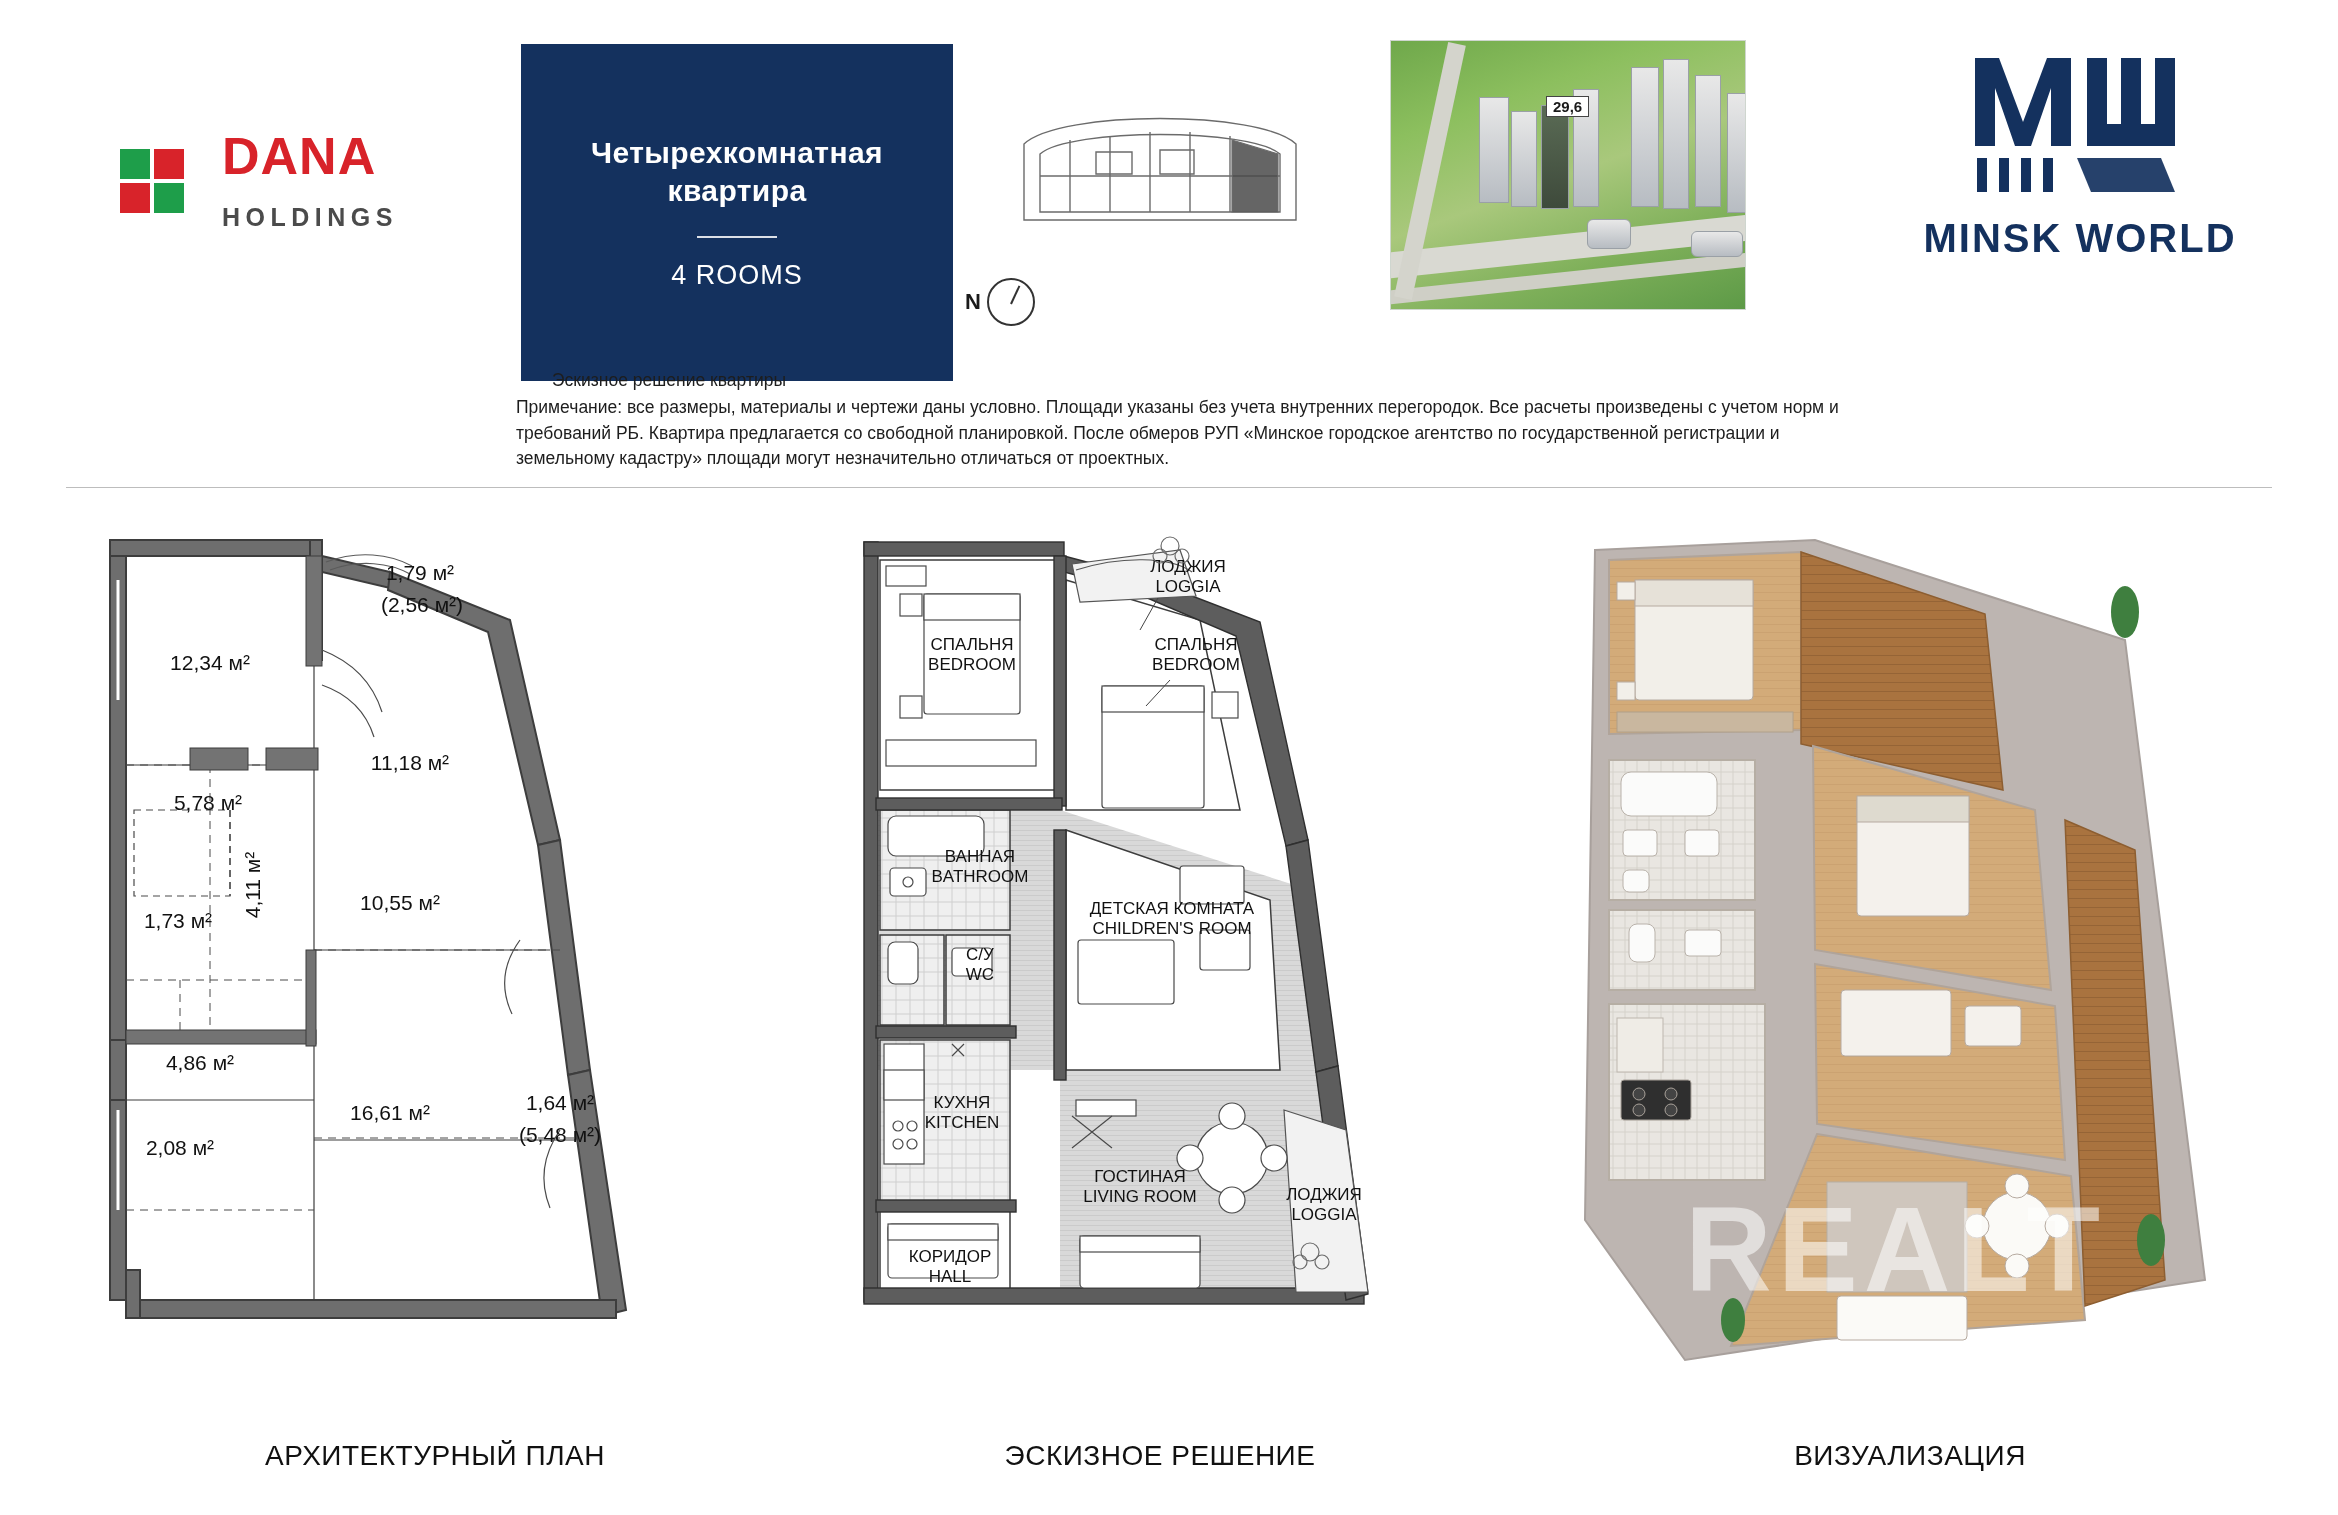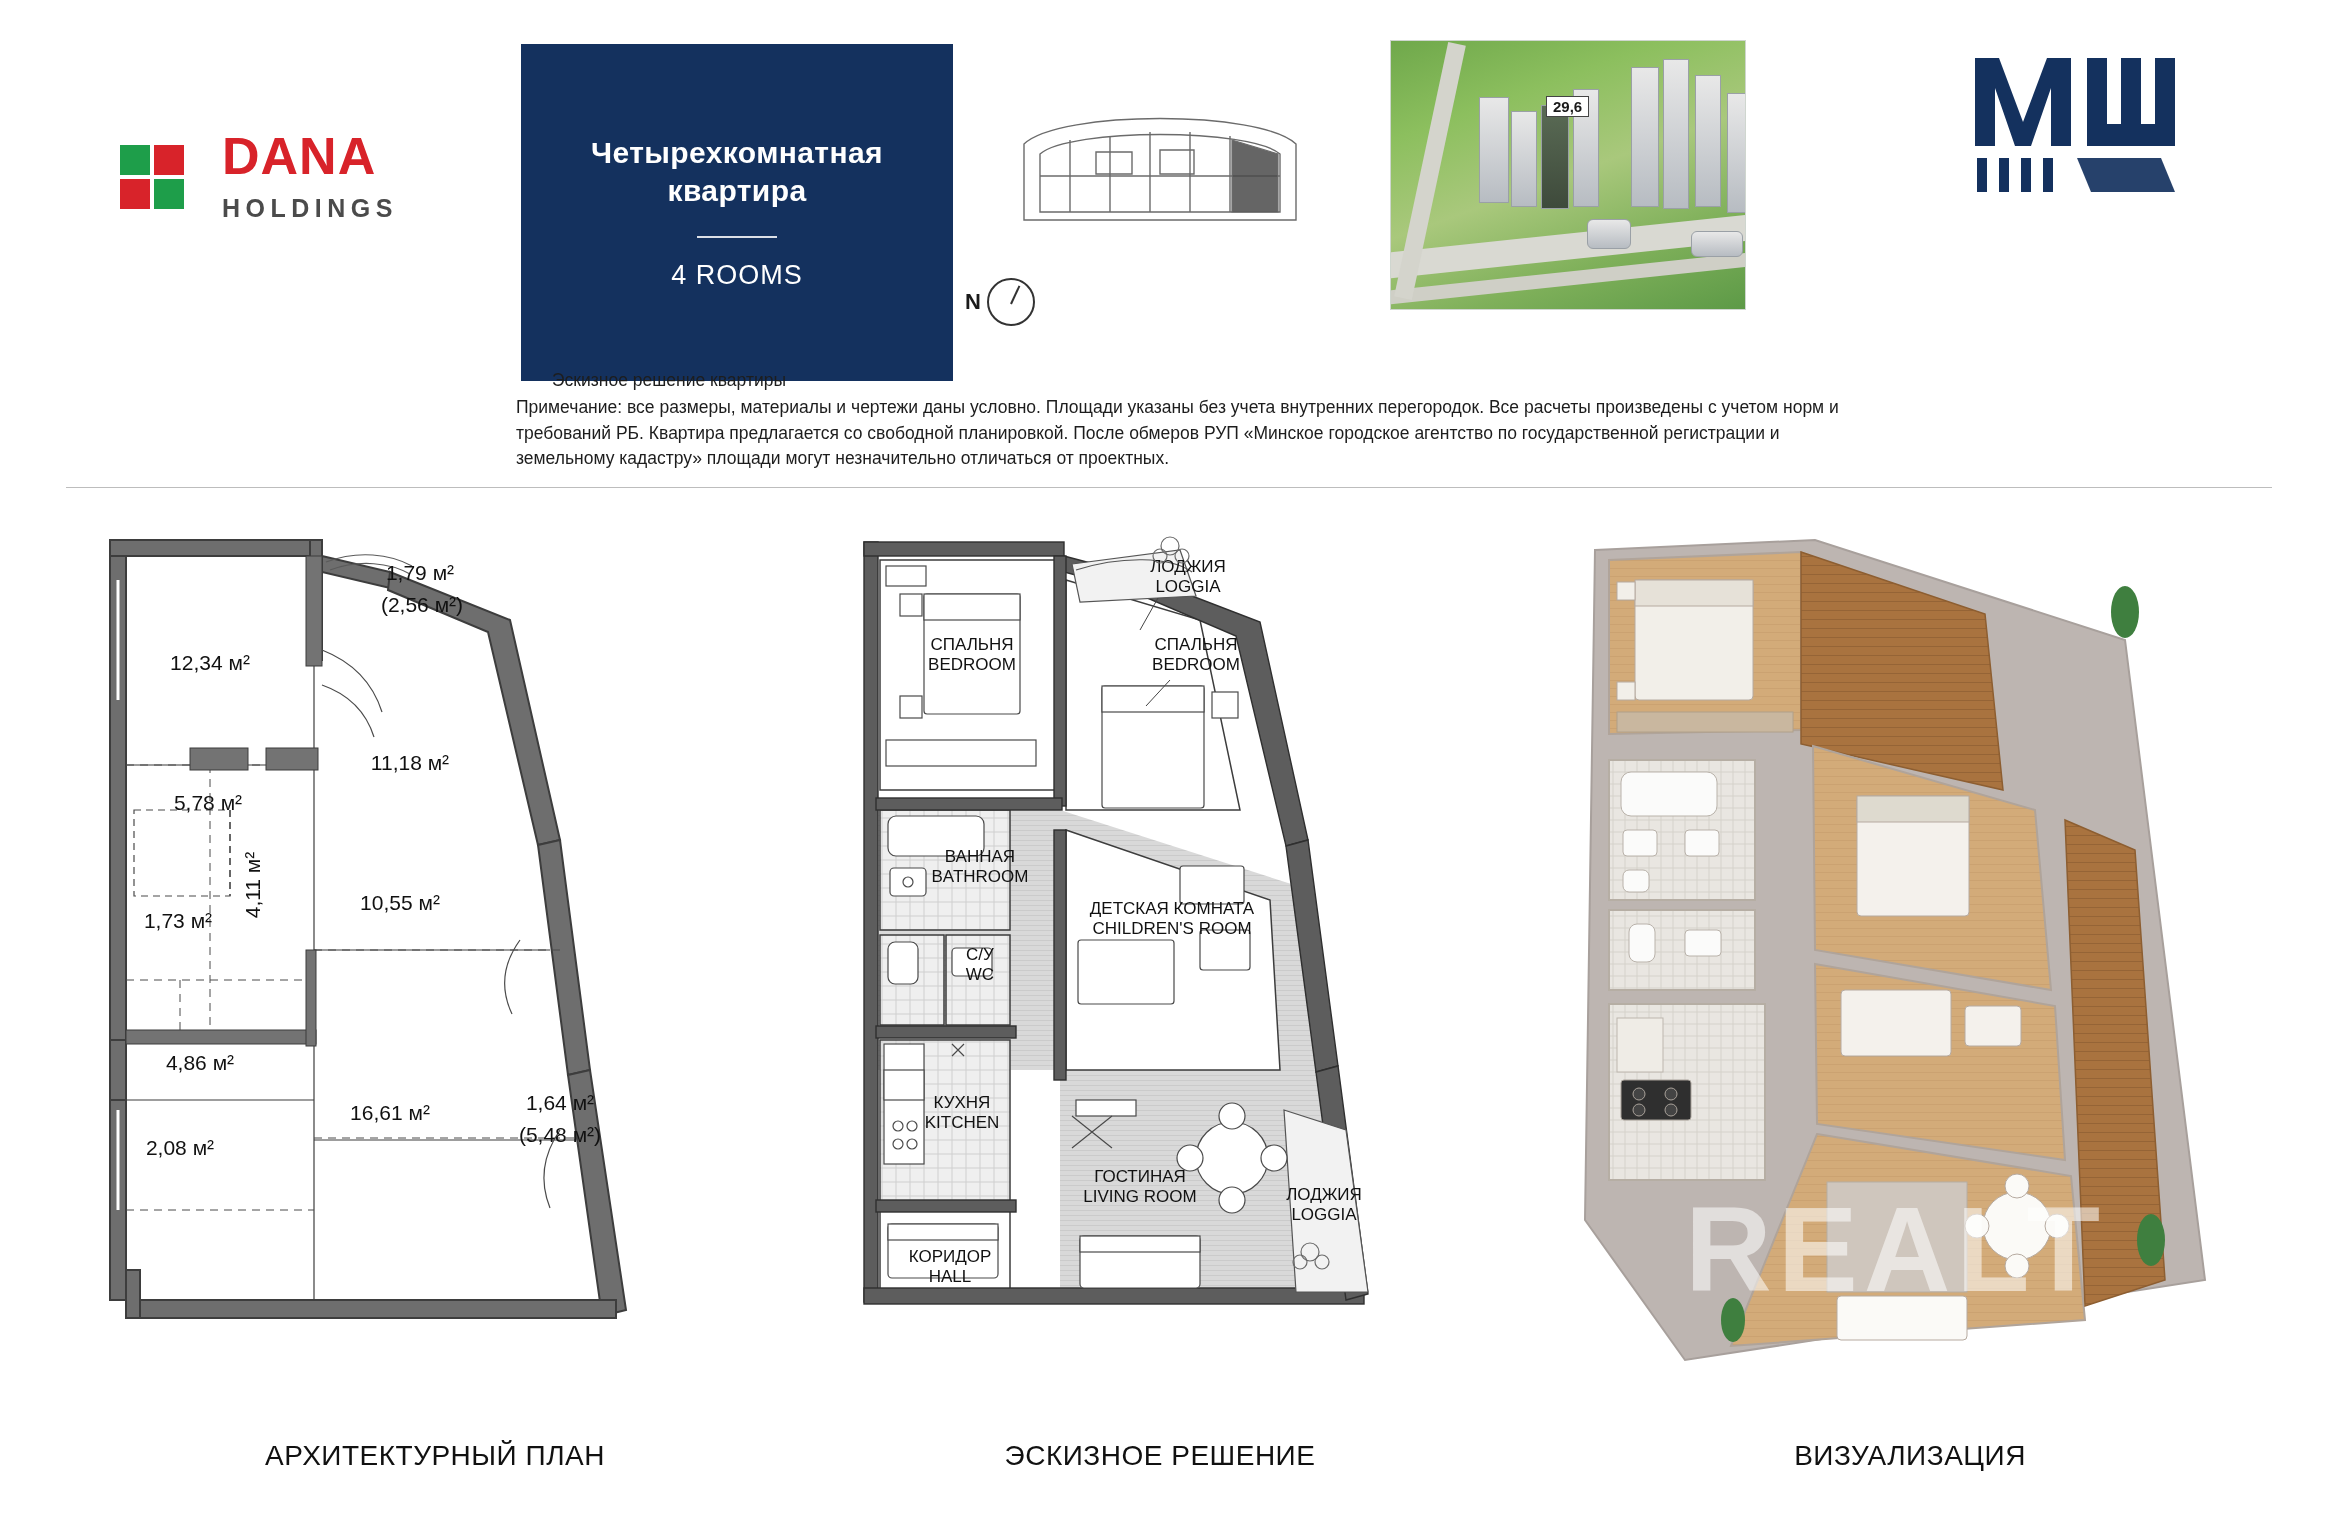--- a/index.html
+++ b/index.html
@@ -17,21 +17,21 @@
   
   .header { position: absolute; left: 0; top: 0; width: 2338px; height: 360px; }
 
   .dana-logo { position: absolute; left: 120px; top: 130px; display: flex; align-items: center; gap: 24px; }
   .dana-squares { display: grid; grid-template-columns: 30px 30px; grid-template-rows: 30px 30px; gap: 4px; margin-right: 14px; }
   .sq { width: 30px; height: 30px; }
   .sq.green { background: #1e9e4a; }
   .sq.red { background: #d8232a; }
   .dana-text { display: flex; flex-direction: column; }
   .dana-name { font-size: 52px; font-weight: bold; color: #d8232a; letter-spacing: 1px; line-height: 1; font-family: "Liberation Sans", sans-serif; }
-  .dana-sub { font-size: 25px; font-weight: bold; color: #4b4b4b; letter-spacing: 5.5px; margin-top: 12px; }
+  .dana-sub { font-size: 25px; font-weight: bold; color: #4b4b4b; letter-spacing: 5.5px; margin-top: 21px; }
 
   .title-box { position: absolute; left: 521px; top: 44px; width: 432px; height: 337px; background: #14315e; color: #fff; display: flex; flex-direction: column; align-items: center; justify-content: center; }
   .title-main { font-size: 30px; font-weight: bold; line-height: 1.28; text-align: center; letter-spacing: .4px; }
   .title-rule { width: 80px; height: 2px; background: #ffffff; margin: 26px 0 22px; opacity: .85; }
   .title-sub { font-size: 27px; letter-spacing: 1px; }
 
   .mini-plan { position: absolute; left: 1010px; top: 100px; width: 300px; height: 150px; }
   .north { position: absolute; left: 965px; top: 278px; display: flex; align-items: center; font-size: 22px; font-weight: bold; }
   .north-circle { width: 48px; height: 48px; border: 2px solid #333; border-radius: 50%; margin-left: 6px; position: relative; }
   .north-circle::after { content: ""; position: absolute; left: 50%; top: 4px; width: 2px; height: 20px; background: #333; transform: translateX(-50%) rotate(25deg); transform-origin: bottom center; }
@@ -147,20 +147,21 @@
           </g>
           <g fill="#14315e">
             <rect x="12" y="108" width="10" height="34"></rect>
             <rect x="34" y="108" width="10" height="34"></rect>
             <rect x="56" y="108" width="10" height="34"></rect>
             <rect x="78" y="108" width="10" height="34"></rect>
             <path d="M112 108 L196 108 L210 142 L126 142 Z" opacity="0.92"></path>
           </g>
         </svg>
       </div>
+      <div class="mw-name">MINSK WORLD</div>
     </div>
 
     <div class="note">
       <div class="first">Эскизное решение квартиры</div>
       <div>Примечание: все размеры, материалы и чертежи даны условно. Площади указаны без учета внутренних перегородок. Все расчеты произведены с учетом норм и требований РБ. Квартира предлагается со свободной планировкой. После обмеров РУП «Минское городское агентство по государственной регистрации и земельному кадастру» площади могут незначительно отличаться от проектных.</div>
     </div>
   </div>
 
   <div class="hr"></div>
 

